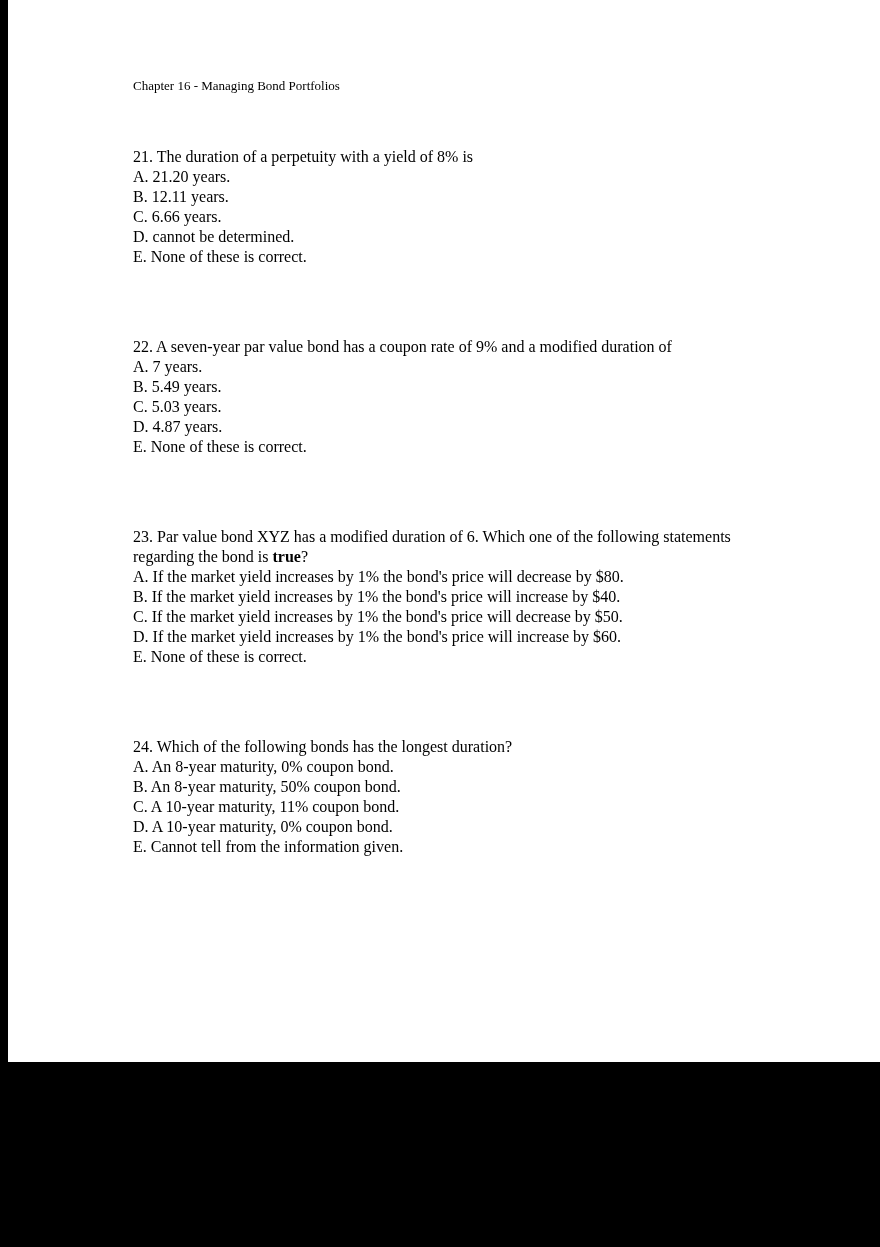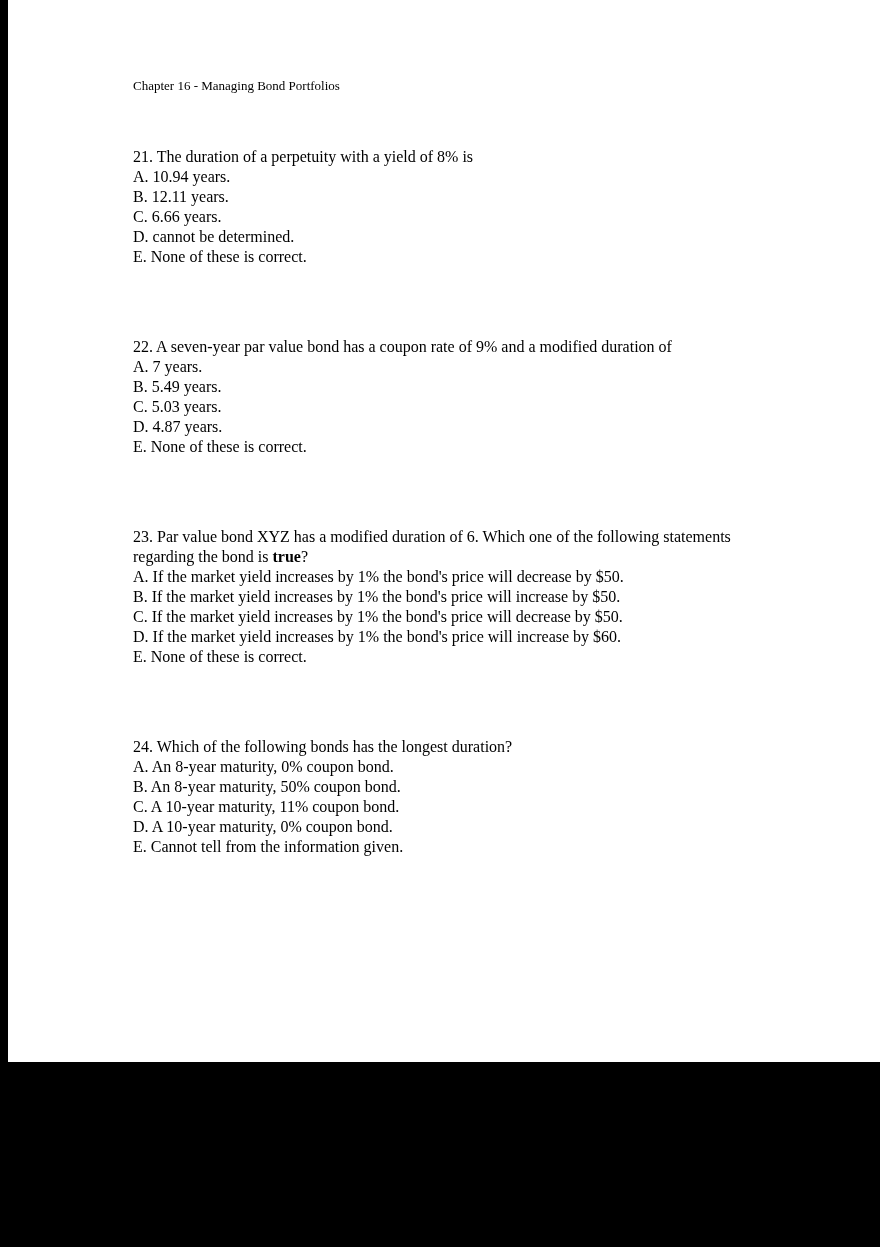--- a/index.html
+++ b/index.html
@@ -59,41 +59,41 @@
 </style>
 </head>
 <body>
 
 <div class="page">
 
   <div class="doc-header">Chapter 16 - Managing Bond Portfolios</div>
 
   <div class="question">
     <div class="stem">21. The duration of a perpetuity with a yield of 8% is</div>
-    <div class="option">A. 10.94 years.</div>
+    <div class="option">A. 21.20 years.</div>
     <div class="option">B. 12.11 years.</div>
     <div class="option">C. 6.66 years.</div>
     <div class="option">D. cannot be determined.</div>
     <div class="option">E. None of these is correct.</div>
   </div>
 
   <div class="question">
     <div class="stem">22. A seven-year par value bond has a coupon rate of 9% and a modified duration of</div>
     <div class="option">A. 7 years.</div>
     <div class="option">B. 5.49 years.</div>
     <div class="option">C. 5.03 years.</div>
     <div class="option">D. 4.87 years.</div>
     <div class="option">E. None of these is correct.</div>
   </div>
 
   <div class="question">
     <div class="stem"><span>23. Par value bond XYZ has a modified duration of 6. Which one of the following statements
 regarding the bond is </span><span class="bold">true</span><span>?</span></div>
-    <div class="option">A. If the market yield increases by 1% the bond's price will decrease by $50.</div>
-    <div class="option">B. If the market yield increases by 1% the bond's price will increase by $50.</div>
+    <div class="option">A. If the market yield increases by 1% the bond's price will decrease by $80.</div>
+    <div class="option">B. If the market yield increases by 1% the bond's price will increase by $40.</div>
     <div class="option">C. If the market yield increases by 1% the bond's price will decrease by $50.</div>
     <div class="option">D. If the market yield increases by 1% the bond's price will increase by $60.</div>
     <div class="option">E. None of these is correct.</div>
   </div>
 
   <div class="question">
     <div class="stem">24. Which of the following bonds has the longest duration?</div>
     <div class="option">A. An 8-year maturity, 0% coupon bond.</div>
     <div class="option">B. An 8-year maturity, 50% coupon bond.</div>
     <div class="option">C. A 10-year maturity, 11% coupon bond.</div>

